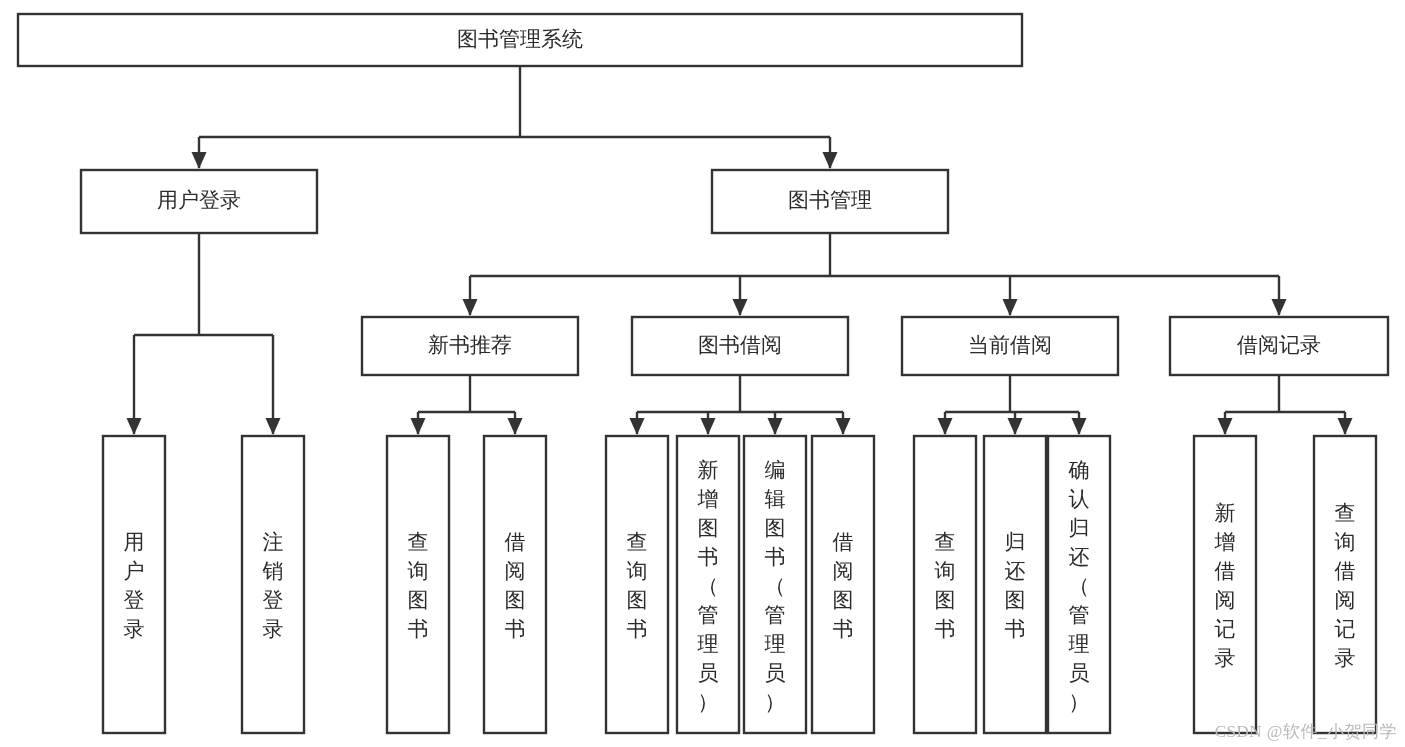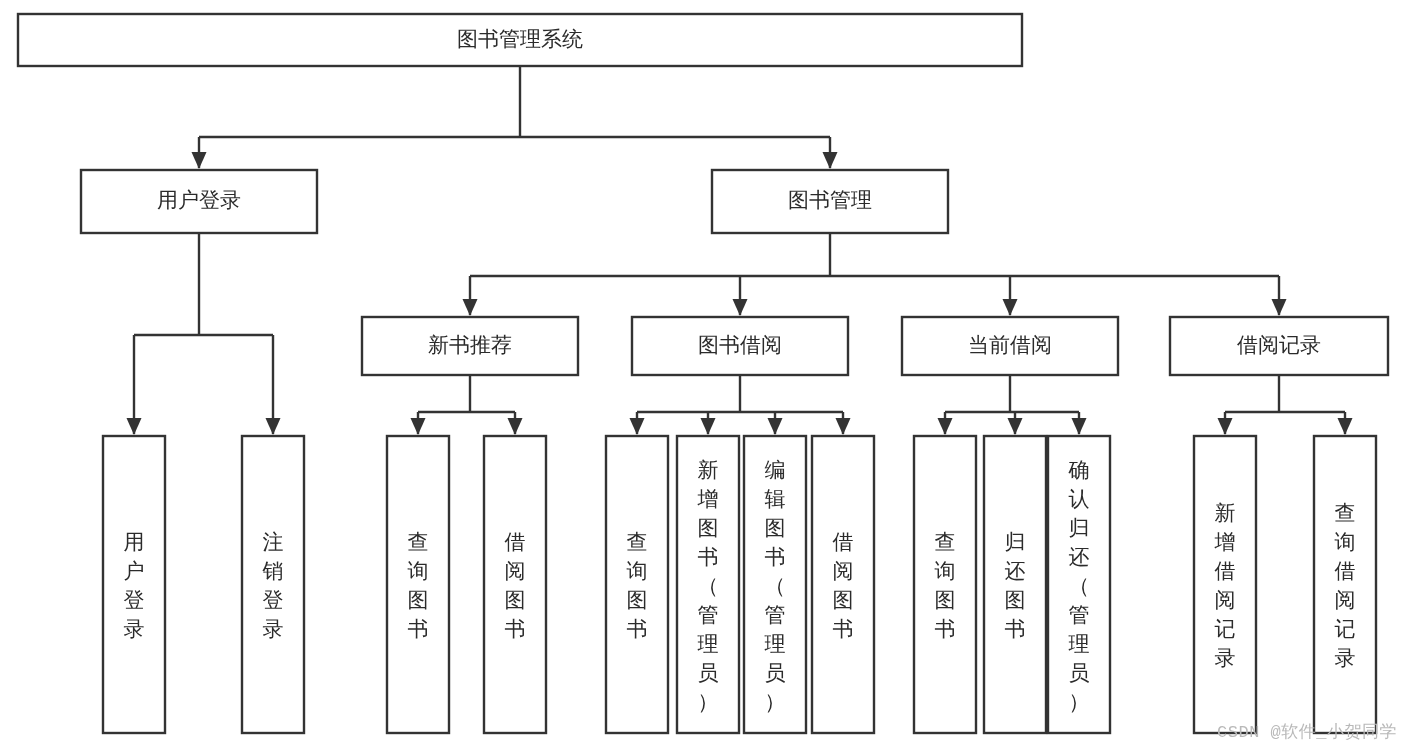--- a/index.html
+++ b/index.html
@@ -46,21 +46,21 @@
   .node-label-v {
     fill: #2b2b2b;
     font-family: "Liberation Sans", "DejaVu Sans", sans-serif;
     font-size: 21px;
     text-anchor: middle;
   }
   .watermark {
     position: absolute;
     right: 8px;
     bottom: 4px;
-    font-family: Liberation Mono, monospace;
+    font-family: Liberation Serif, serif;
     font-size: 17px;
     color: #b9b9b9;
     white-space: nowrap;
     letter-spacing: 0.5px;
   }
 </style>
 </head>
 <body>
 
 <svg id="diagram" viewBox="0 0 1405 747" xmlns="http://www.w3.org/2000/svg">

